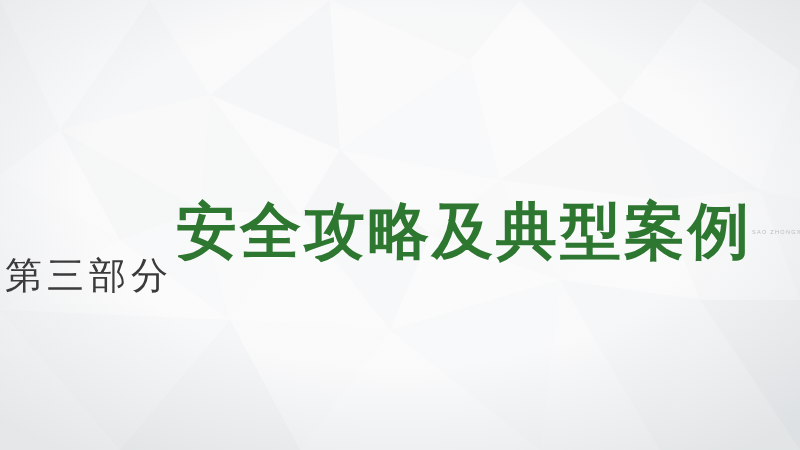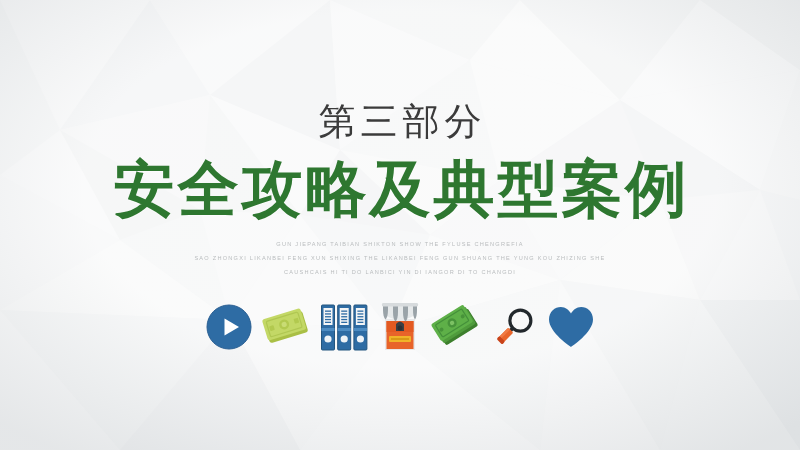--- a/index.html
+++ b/index.html
@@ -29,21 +29,21 @@
     width: 800px;
     height: 450px;
     display: block;
   }
 
   
   #content {
     position: absolute;
     inset: 0;
     display: flex;
-    flex-direction: column;
+    flex-direction: row;
     align-items: center;
     z-index: 5;
   }
 
   #part-title {
     margin-top: 102px;
     font-size: 37px;
     line-height: 1.08;
     letter-spacing: 5px;
     color: #3b3b3b;

